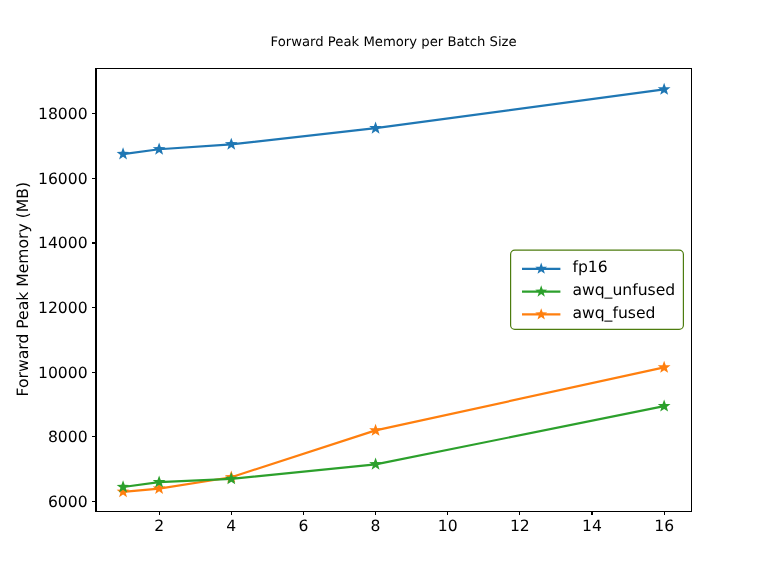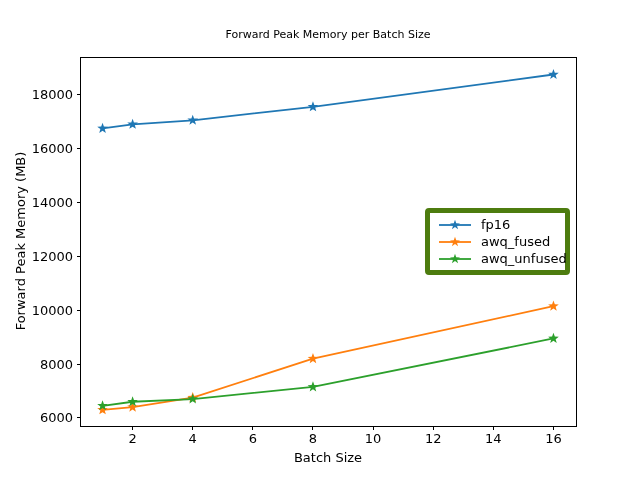--- a/index.html
+++ b/index.html
@@ -50,21 +50,21 @@
     transform: translate(-50%, -50%) rotate(-90deg);
   }
   .legend {
     position: absolute;
     left: 425px;
     top: 208px;
     width: 145px;
     height: 67px;
     box-sizing: border-box;
     background: rgba(255, 255, 255, 0.85);
-    border: 5px solid #4d7c0f;
+    border: 1px solid #4d7c0f;
     border-radius: 4px;
     display: flex;
     flex-direction: column;
     justify-content: flex-end;
     padding: 3px 6px 3px 8px;
   }
   .legend-row {
     display: flex;
     align-items: center;
     height: 19px;
@@ -135,39 +135,38 @@
       <path d="M132.61,396.16L133.96,399.90L137.93,400.03L134.79,402.47L135.90,406.29L132.61,404.06L129.31,406.29L130.42,402.47L127.28,400.03L131.25,399.90Z" fill="#2ca02c"></path>
       <path d="M192.73,393.47L194.08,397.20L198.05,397.34L194.91,399.78L196.02,403.60L192.73,401.37L189.44,403.60L190.54,399.78L187.40,397.34L191.38,397.20Z" fill="#2ca02c"></path>
       <path d="M312.97,381.35L314.32,385.08L318.30,385.21L315.16,387.66L316.26,391.48L312.97,389.25L309.68,391.48L310.78,387.66L307.64,385.21L311.62,385.08Z" fill="#2ca02c"></path>
       <path d="M553.45,332.86L554.81,336.60L558.78,336.73L555.64,339.17L556.75,342.99L553.45,340.76L550.16,342.99L551.27,339.17L548.13,336.73L552.10,336.60Z" fill="#2ca02c"></path>
     </svg>
 
   <div class="chart-title">Forward Peak Memory per Batch Size</div>
 
   <div class="ylabel">Forward Peak Memory (MB)</div>
 
-  <div class="xlabel">Batch Size</div>
 
   <div class="legend">
     <div class="legend-row">
       <svg class="legend-sample" viewBox="0 0 34 14">
           <line x1="1" y1="7" x2="33" y2="7" stroke="#1f77b4" stroke-width="1.8"></line>
           <path d="M17.00,1.80L18.23,5.30L21.95,5.39L19.00,7.65L20.06,11.21L17.00,9.10L13.94,11.21L15.00,7.65L12.05,5.39L15.77,5.30Z" fill="#1f77b4"></path>
         </svg>
       <span class="legend-label">fp16</span>
     </div>
     <div class="legend-row">
       <svg class="legend-sample" viewBox="0 0 34 14">
+          <line x1="1" y1="7" x2="33" y2="7" stroke="#2ca02c" stroke-width="1.8"></line>
+          <path d="M17.00,1.80L18.23,5.30L21.95,5.39L19.00,7.65L20.06,11.21L17.00,9.10L13.94,11.21L15.00,7.65L12.05,5.39L15.77,5.30Z" fill="#2ca02c"></path>
+        </svg>
+      <span class="legend-label">awq_unfused</span>
+    </div>
+    <div class="legend-row">
+      <svg class="legend-sample" viewBox="0 0 34 14">
           <line x1="1" y1="7" x2="33" y2="7" stroke="#ff7f0e" stroke-width="1.8"></line>
           <path d="M17.00,1.80L18.23,5.30L21.95,5.39L19.00,7.65L20.06,11.21L17.00,9.10L13.94,11.21L15.00,7.65L12.05,5.39L15.77,5.30Z" fill="#ff7f0e"></path>
         </svg>
       <span class="legend-label">awq_fused</span>
-    </div>
-    <div class="legend-row">
-      <svg class="legend-sample" viewBox="0 0 34 14">
-          <line x1="1" y1="7" x2="33" y2="7" stroke="#2ca02c" stroke-width="1.8"></line>
-          <path d="M17.00,1.80L18.23,5.30L21.95,5.39L19.00,7.65L20.06,11.21L17.00,9.10L13.94,11.21L15.00,7.65L12.05,5.39L15.77,5.30Z" fill="#2ca02c"></path>
-        </svg>
-      <span class="legend-label">awq_unfused</span>
     </div>
   </div>
 
 </div>
 
 </body></html>

